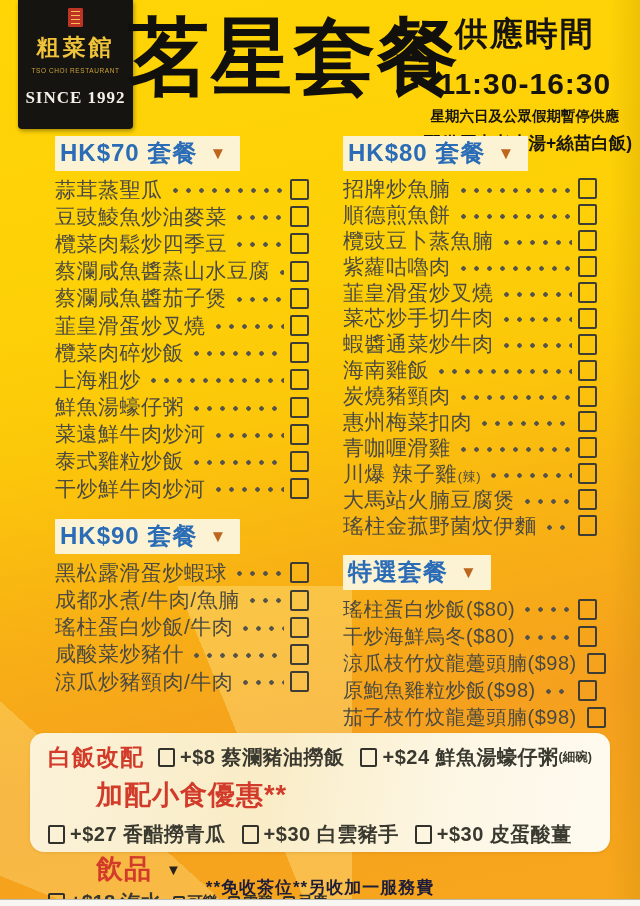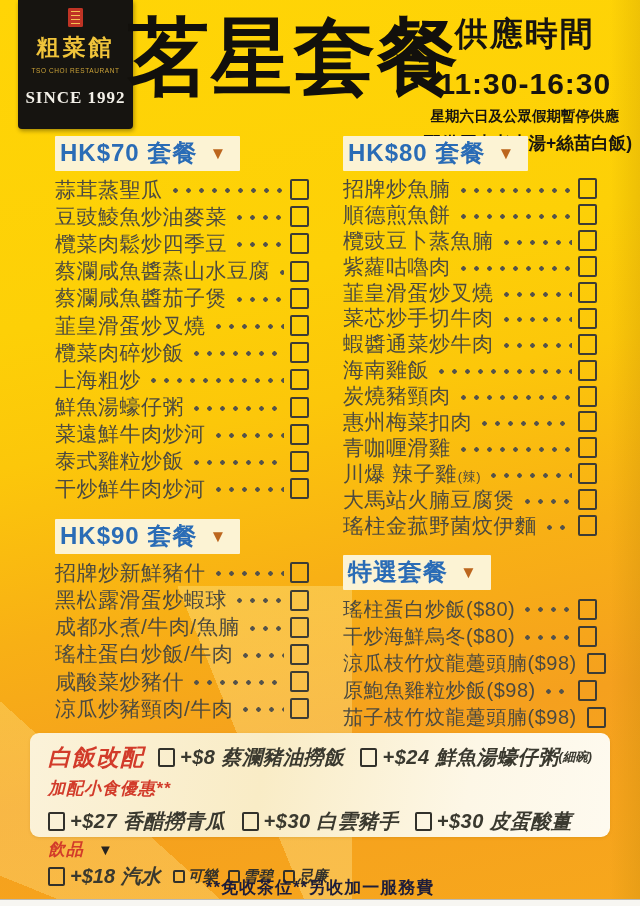--- a/index.html
+++ b/index.html
@@ -57,26 +57,26 @@
   .sec-hk80 .dish-row { height:25.9px;}
   .dish-name { font-size:21px; color:#4c4a40; white-space:nowrap; letter-spacing:0.5px;}
   .sec-special .dish-name { font-size:20px;}
   .dish-note { font-size:13px; margin-left:1px;}
   .dots { flex:1; align-self:stretch; margin:0 6px 0 4px; min-width:0;
     background-image:radial-gradient(circle, #55534a 2px, transparent 2.5px);
     background-size:13px 13px; background-repeat:repeat-x; background-position:2px 8px;}
   .checkbox { flex:none; width:19px; height:21px; border:2.5px solid #3d3c35; border-radius:2px; cursor:pointer;}
 
   
-  .addons { position:absolute; left:30px; top:733px; width:580px; height:104px; border-radius:9px;
+  .addons { position:absolute; left:30px; top:733px; width:580px; height:119px; border-radius:14px;
     background:linear-gradient(100deg,#fbf2d9 0%,#f9ecc6 40%,#fdf7e6 75%,#fefaef 100%);
-    padding:9px 18px 6px; box-shadow:0 1px 3px rgba(120,80,0,0.15);font-style:italic;}
+    padding:9px 18px 6px; box-shadow:0 1px 3px rgba(120,80,0,0.15);}
   .addon-line { display:flex; align-items:center; gap:14px; white-space:nowrap;}
   .addon-label { font-size:23px; font-weight:bold; color:#d23b2a; letter-spacing:1px;}
-  .addon-label.mid { font-size:17px;}
+  .addon-label.mid { font-size:27px;margin-left:48px;}
   .opt { display:inline-flex; align-items:center; margin-right:16px;}
   .cb { width:17px; height:19px; border:2.5px solid #32312b; border-radius:2px; margin-right:5px; cursor:pointer; flex:none;}
   .cb.small { width:12px; height:13px; border-width:2px; margin-right:3px;}
   .opt-text { font-size:20px; color:#3a392f; font-weight:bold; letter-spacing:0.5px;}
   .opt-note { font-size:12.5px; color:#3a392f; font-weight:bold;}
   .snack-opts { margin-top:8px;}
   .drinks-line { margin-top:2px; display:flex; align-items:center;}
   .drink-main-text { font-size:20px; color:#3a392f; font-weight:bold; margin-right:12px;}
   .choice { display:inline-flex; align-items:center; margin-right:10px;}
   .choice-text { font-size:15px; font-weight:bold; color:#32312b;}
@@ -176,25 +176,20 @@
               <span class="checkbox"></span>
             </div>
           </div>
       </section>
       <section class="sec-hk90 sec-gap">
         <div class="sec-head">
           <span class="sec-title">HK$90 套餐</span>
           <span class="tri">▼</span>
         </div>
         <div class="dish-list">
-            <div class="dish-row">
-              <span class="dish-name">招牌炒新鮮豬什</span>
-              <span class="dots"></span>
-              <span class="checkbox"></span>
-            </div>
             <div class="dish-row">
               <span class="dish-name">黑松露滑蛋炒蝦球</span>
               <span class="dots"></span>
               <span class="checkbox"></span>
             </div>
             <div class="dish-row">
               <span class="dish-name">成都水煮/牛肉/魚腩</span>
               <span class="dots"></span>
               <span class="checkbox"></span>
             </div>

